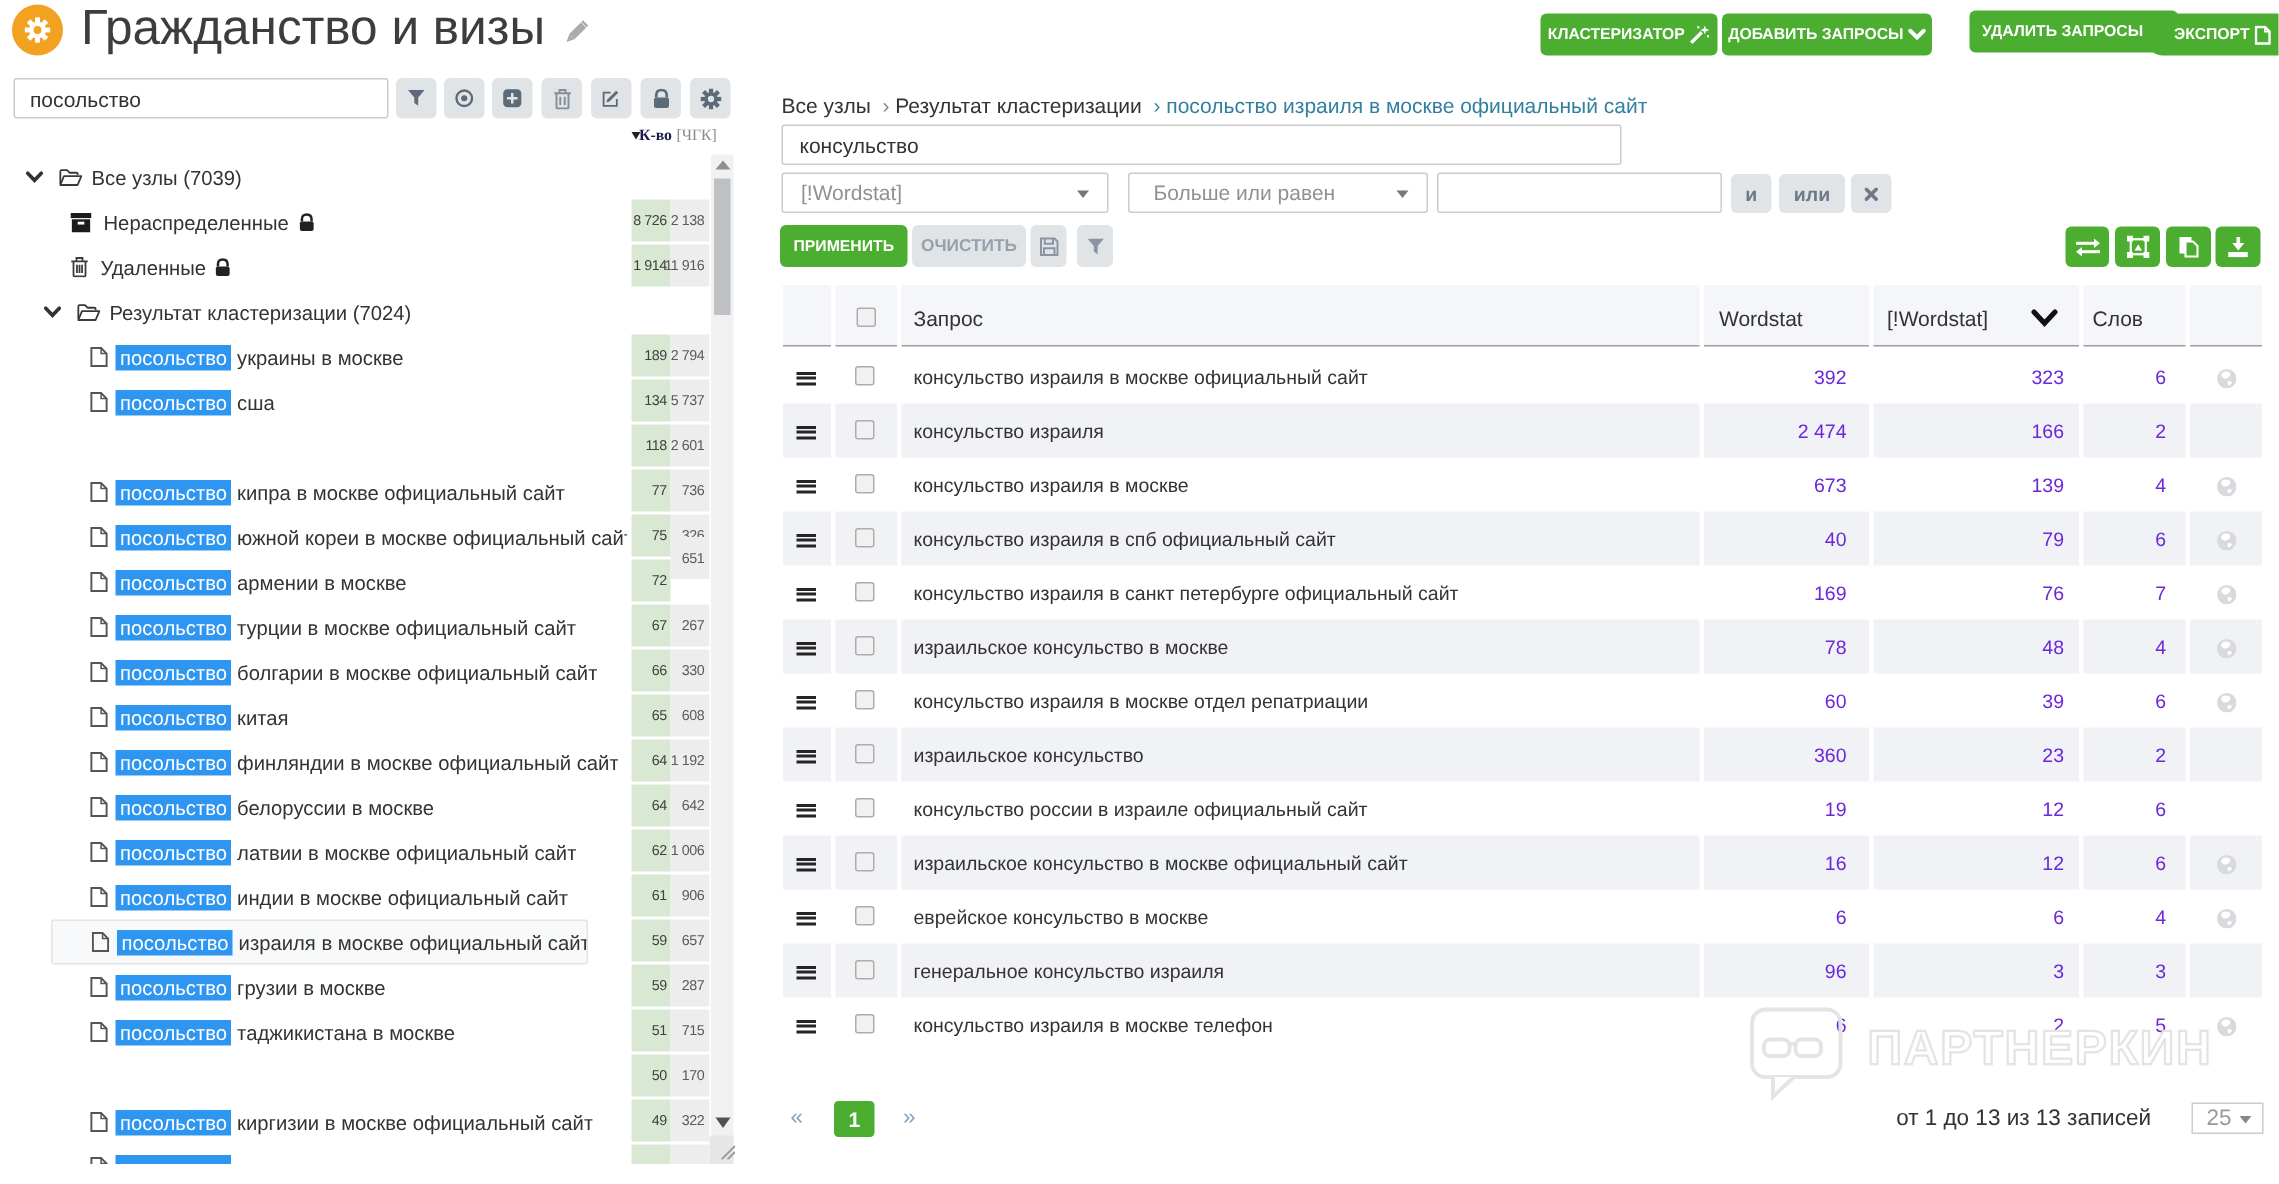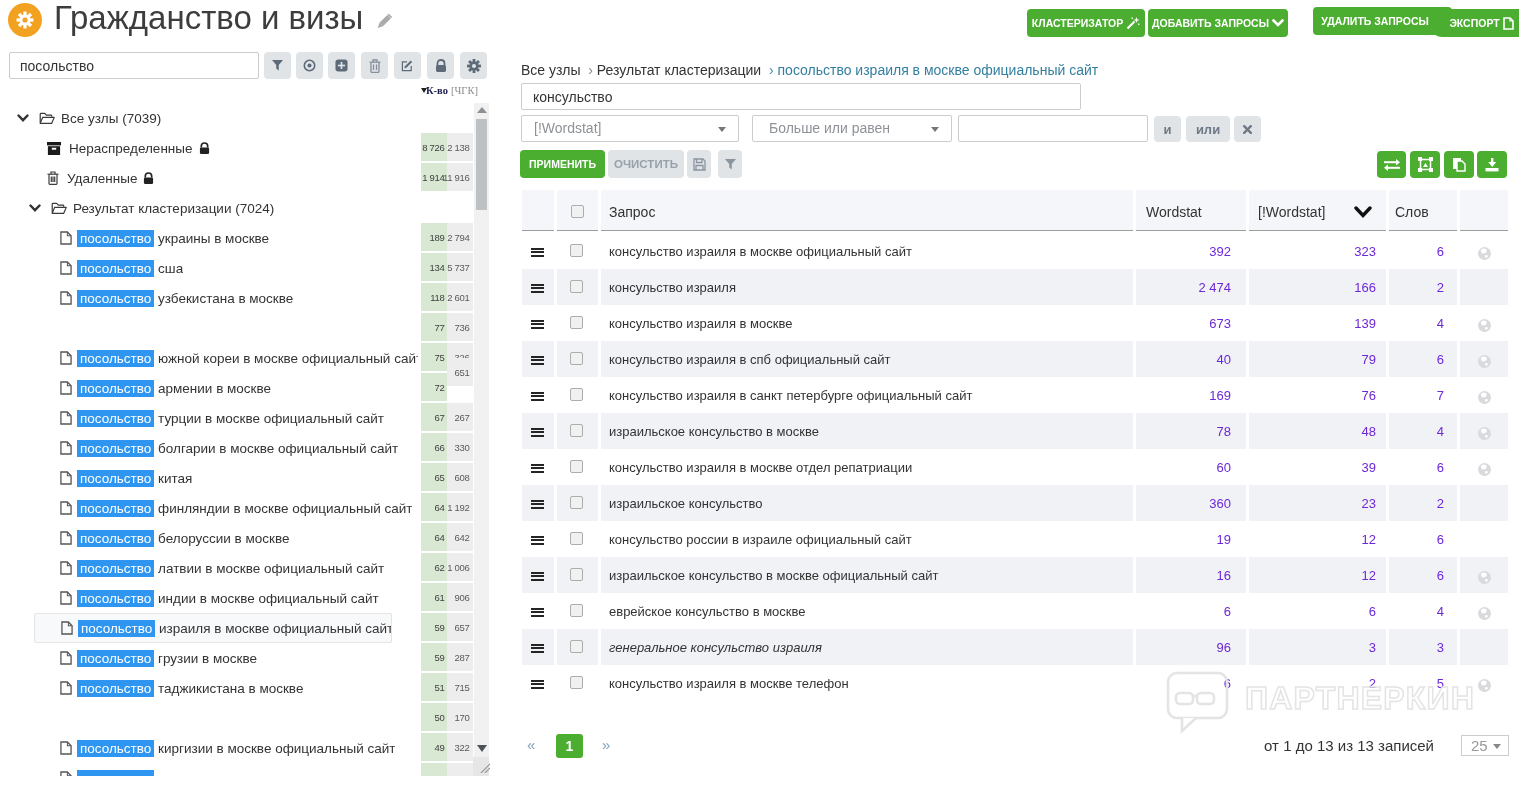--- a/index.html
+++ b/index.html
@@ -221,26 +221,26 @@
       </svg>
       <span><span class="hl">посольство</span> украины в москве</span>
     </div>
     <div class="treerow" style="left:60px;top:153px;max-width:358px;overflow:hidden;">
       <svg width="12" height="14" viewBox="0 0 13 15" style="margin-right:5px;flex:none;">
         <path d="M1 1 L8 1 L12 5 L12 14 L1 14 Z" fill="none" stroke="#555" stroke-width="1.4"></path>
         <path d="M8 1 L8 5 L12 5" fill="none" stroke="#555" stroke-width="1.1"></path>
       </svg>
       <span><span class="hl">посольство</span> сша</span>
     </div>
-    <div class="treerow" style="left:60px;top:183px;max-width:358px;overflow:hidden;">
-      <svg width="12" height="14" viewBox="0 0 13 15" style="margin-right:5px;flex:none;">
-        <path d="M1 1 L8 1 L12 5 L12 14 L1 14 Z" fill="none" stroke="#555" stroke-width="1.4"></path>
-        <path d="M8 1 L8 5 L12 5" fill="none" stroke="#555" stroke-width="1.1"></path>
-      </svg>
-      <span><span class="hl">посольство</span> узбекистана в москве</span>
+    <div class="treerow" style="left:60px;top:213px;max-width:358px;overflow:hidden;">
+      <svg width="12" height="14" viewBox="0 0 13 15" style="margin-right:5px;flex:none;">
+        <path d="M1 1 L8 1 L12 5 L12 14 L1 14 Z" fill="none" stroke="#555" stroke-width="1.4"></path>
+        <path d="M8 1 L8 5 L12 5" fill="none" stroke="#555" stroke-width="1.1"></path>
+      </svg>
+      <span><span class="hl">посольство</span> кипра в москве официальный сайт</span>
     </div>
     <div class="treerow" style="left:60px;top:243px;max-width:358px;overflow:hidden;">
       <svg width="12" height="14" viewBox="0 0 13 15" style="margin-right:5px;flex:none;">
         <path d="M1 1 L8 1 L12 5 L12 14 L1 14 Z" fill="none" stroke="#555" stroke-width="1.4"></path>
         <path d="M8 1 L8 5 L12 5" fill="none" stroke="#555" stroke-width="1.1"></path>
       </svg>
       <span><span class="hl">посольство</span> южной кореи в москве официальный сайт</span>
     </div>
     <div class="treerow" style="left:60px;top:273px;max-width:358px;overflow:hidden;">
       <svg width="12" height="14" viewBox="0 0 13 15" style="margin-right:5px;flex:none;">
@@ -686,21 +686,21 @@
     <div class="cell striped" style="left:557px;top:629px;width:41px;"></div>
     <div class="cell striped" style="left:601px;top:629px;width:532px;"></div>
     <div class="cell striped" style="left:1136px;top:629px;width:110px;"></div>
     <div class="cell striped" style="left:1249px;top:629px;width:137px;"></div>
     <div class="cell striped" style="left:1389px;top:629px;width:68px;"></div>
     <div class="cell striped" style="left:1460px;top:629px;width:48px;"></div>
     <div class="burger" style="top:643.5px;"></div>
     <div class="burger" style="top:647.1px;"></div>
     <div class="burger" style="top:650.7px;"></div>
     <div class="abs cb" style="left:570px;top:640px;"></div>
-    <div class="cell rowtxt" style="left:601px;top:629px;width:532px;font-style:italic;">генеральное консульство израиля</div>
+    <div class="cell rowtxt" style="left:601px;top:629px;width:532px;">генеральное консульство израиля</div>
     <div class="cell rownum" style="left:1136px;top:629px;width:110px;padding-right:15px;">96</div>
     <div class="cell rownum" style="left:1249px;top:629px;width:137px;padding-right:10px;">3</div>
     <div class="cell rownum" style="left:1389px;top:629px;width:68px;padding-right:13px;">3</div>
     <div class="cell" style="left:522px;top:665px;width:32px;"></div>
     <div class="cell" style="left:557px;top:665px;width:41px;"></div>
     <div class="cell" style="left:601px;top:665px;width:532px;"></div>
     <div class="cell" style="left:1136px;top:665px;width:110px;"></div>
     <div class="cell" style="left:1249px;top:665px;width:137px;"></div>
     <div class="cell" style="left:1389px;top:665px;width:68px;"></div>
     <div class="cell" style="left:1460px;top:665px;width:48px;"></div>

